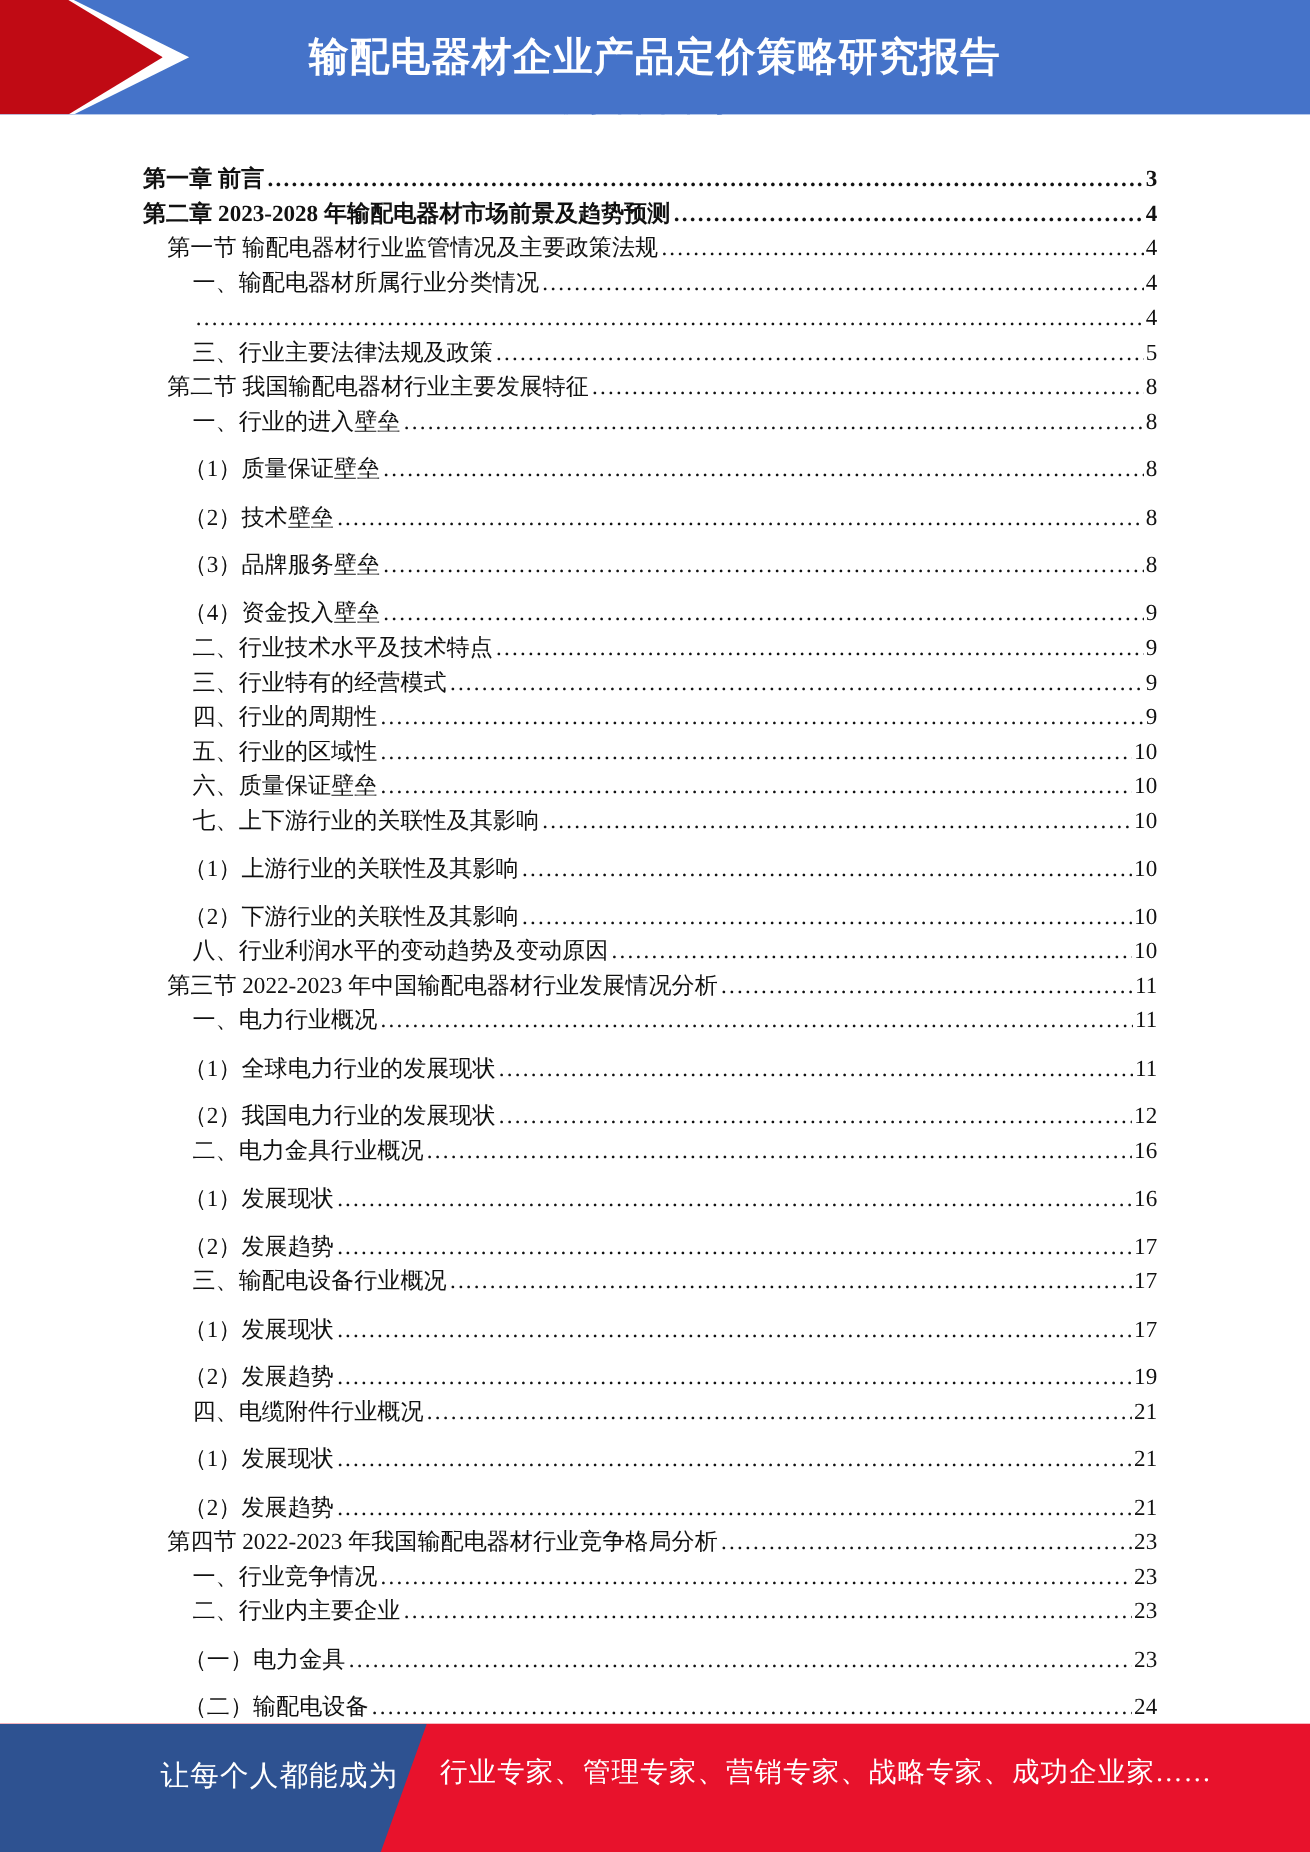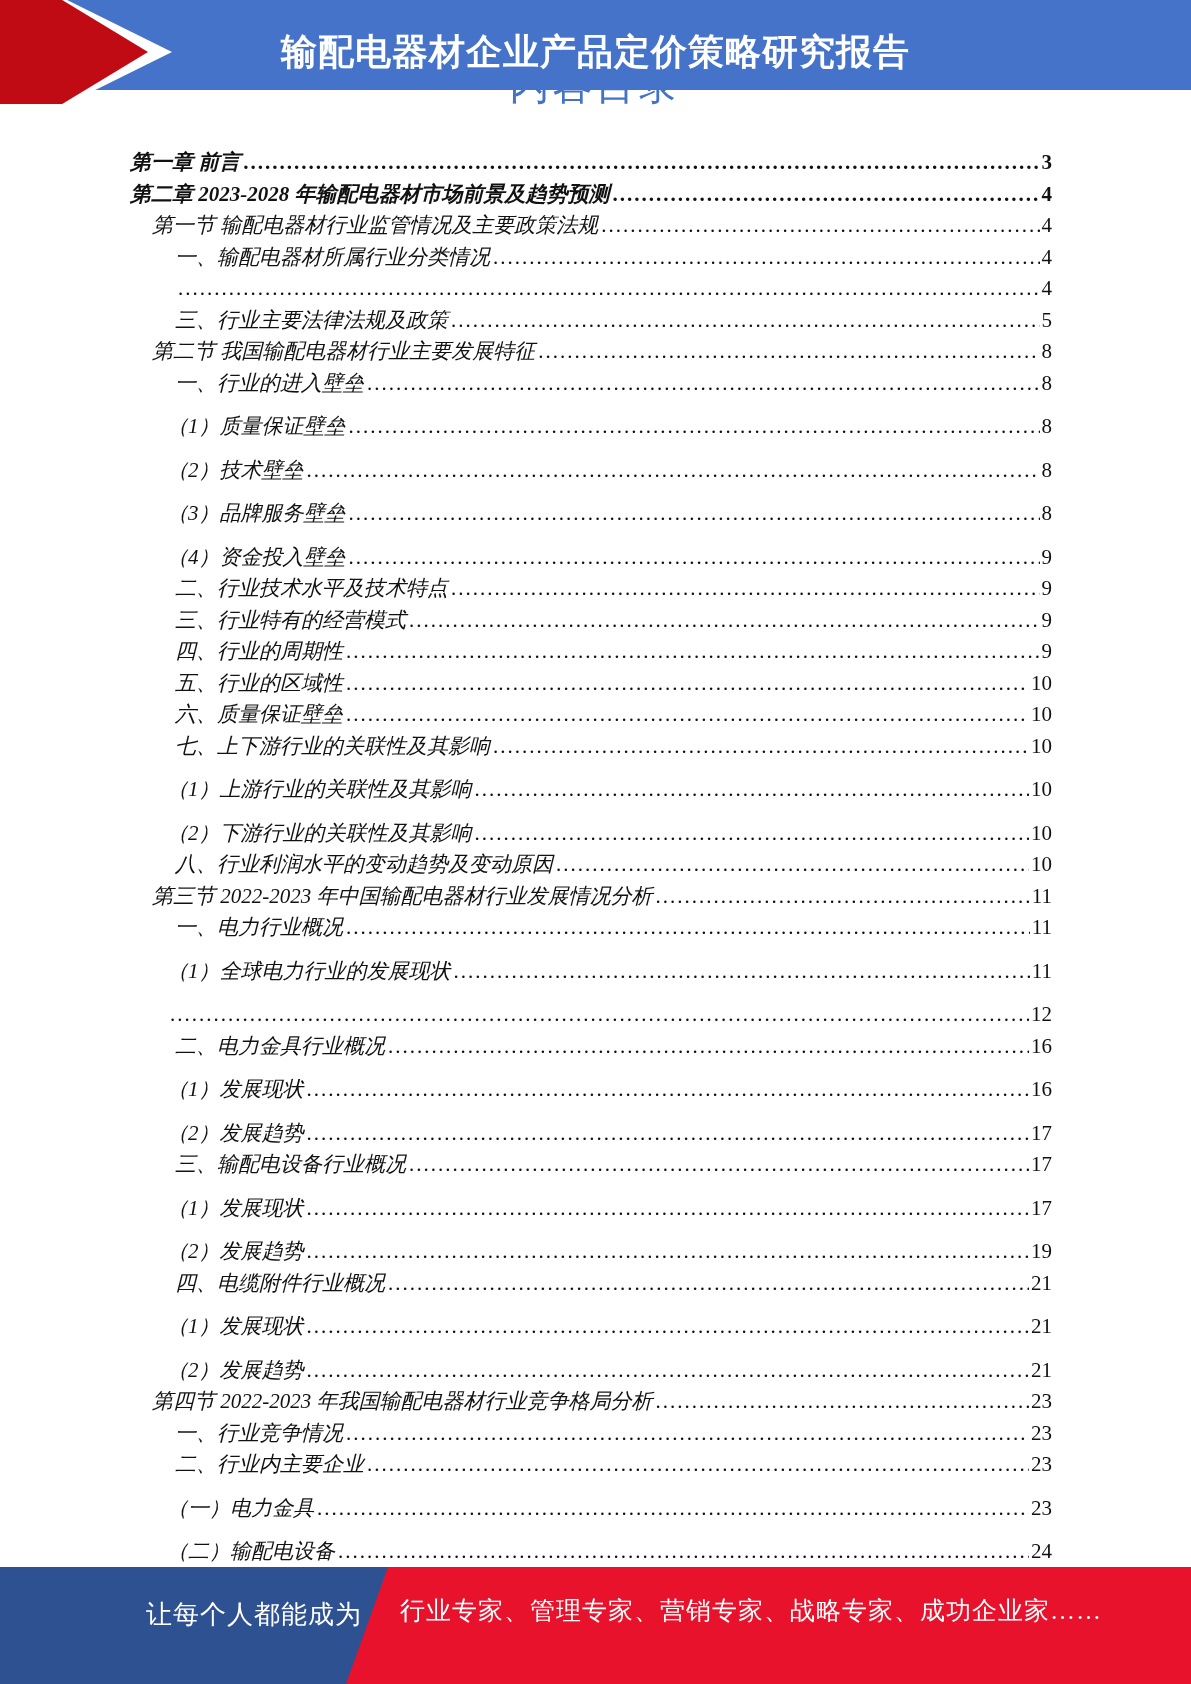--- a/index.html
+++ b/index.html
@@ -4,21 +4,21 @@
 <style>
   html,body { margin:0; padding:0; background:#ffffff; }
   .page {
     position:relative; width:1191px; height:1684px; margin:0 auto;
     background:#ffffff; overflow:hidden;
     font-family:"Liberation Serif","DejaVu Serif",serif; color:#111;
   }
 
   
   .header {
-    position:absolute; top:0; left:0; width:1191px; height:90px;
+    position:absolute; top:0; left:0; width:1191px; height:104px;
     background:#4573C9;
   }
   .arrow-white {
     position:absolute; left:0; top:0; width:172px; height:104px; background:#ffffff;
     clip-path:polygon(0 0, 39% 0, 100% 50%, 39% 100%, 0 100%);
   }
   .arrow-red {
     position:absolute; left:0; top:0; width:148px; height:104px; background:#C00A14;
     clip-path:polygon(0 0, 42% 0, 100% 50%, 42% 100%, 0 100%);
   }
@@ -38,21 +38,21 @@
   
   .toc { margin:37px 139px 0 130px; }
   .toc-row {
     display:flex; align-items:baseline;
     height:31.5px; line-height:31.5px; font-size:21px; color:#111;
   }
   .toc-row.level-chapter { font-weight:bold; }
   .toc-row.level-section { padding-left:22px;align-items:flex-end; }
   .toc-row.level-item    { padding-left:45px; }
   .toc-row.level-sub     { padding-left:37px;margin-top:12px; }
-  .toc-label { white-space:nowrap;font-style:italic; }
+  .toc-label { white-space:nowrap; }
   .leader { flex:1; overflow:hidden; white-space:nowrap; margin:0 2px 0 3px; }
   .leader::after {
     content:"........................................................................................................................................................................................................................................................................";
     letter-spacing:2px;
   }
   .toc-page { white-space:nowrap; }
 
   
   .page-num {
     margin:14px 139px 0 0; text-align:right;
@@ -206,20 +206,21 @@
       <span class="toc-label">一、电力行业概况</span>
       <span class="leader"></span>
       <span class="toc-page">11</span>
     </div>
       <div class="toc-row level-sub">
       <span class="toc-label">（1）全球电力行业的发展现状</span>
       <span class="leader"></span>
       <span class="toc-page">11</span>
     </div>
       <div class="toc-row level-sub">
+      <span class="toc-label">（2）我国电力行业的发展现状</span>
       <span class="leader"></span>
       <span class="toc-page">12</span>
     </div>
       <div class="toc-row level-item">
       <span class="toc-label">二、电力金具行业概况</span>
       <span class="leader"></span>
       <span class="toc-page">16</span>
     </div>
       <div class="toc-row level-sub">
       <span class="toc-label">（1）发展现状</span>

